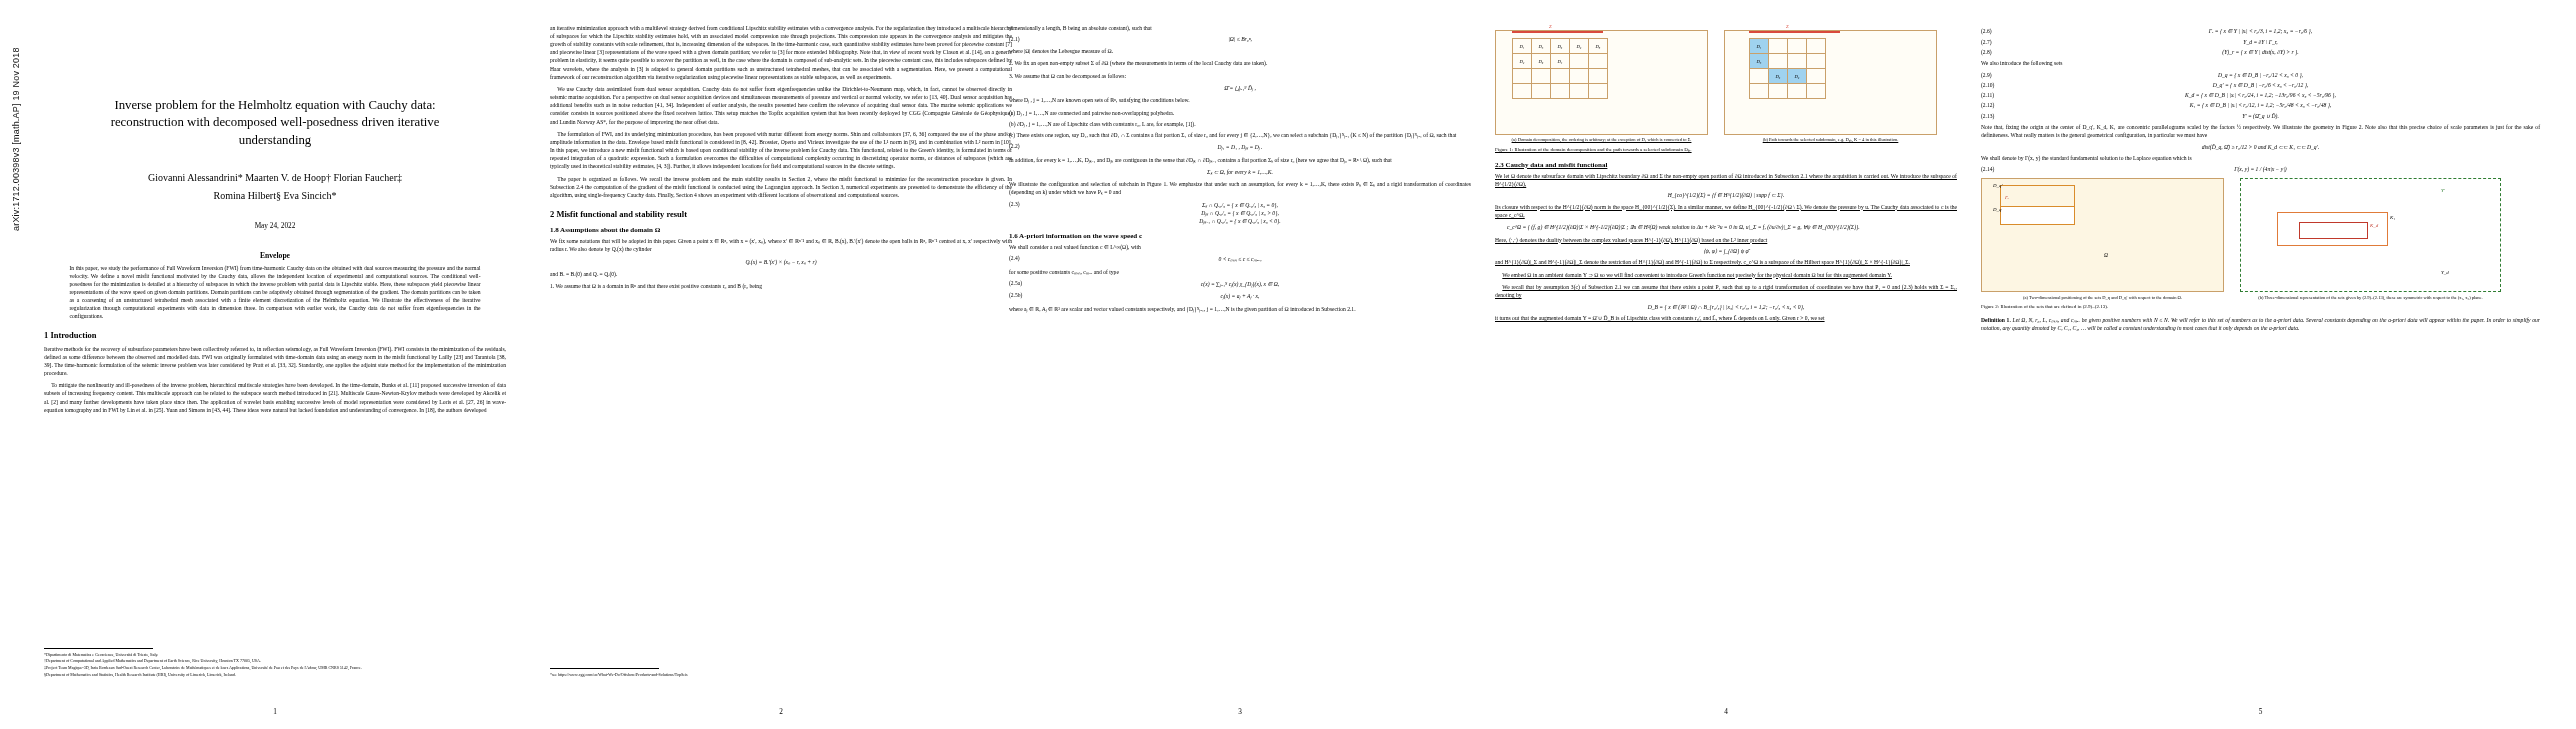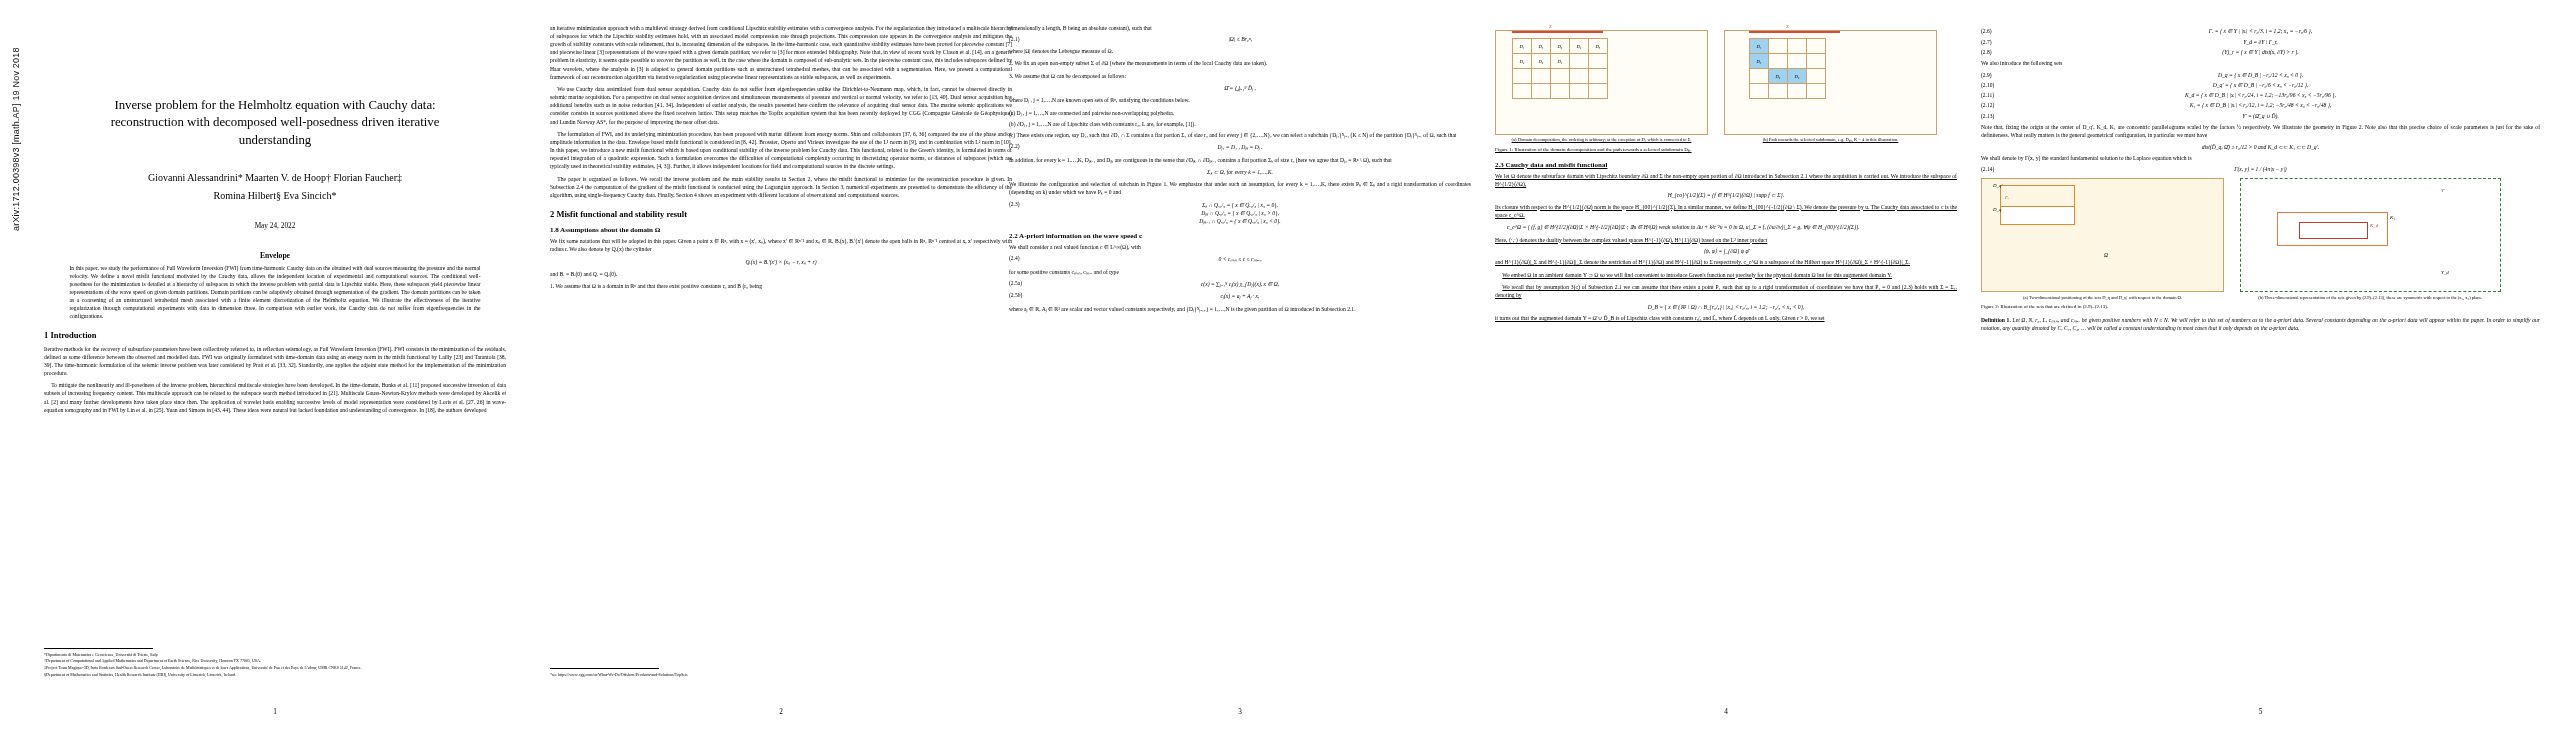--- a/index.html
+++ b/index.html
@@ -142,21 +142,21 @@
       <span class="body">Σₖ ⊂ Ω,   for every k = 1,…,K.</span>
     </div>
     <p class="body ni">We illustrate the configuration and selection of subchain in Figure 1. We emphasize that under such an assumption, for every k = 1,…,K, there exists Pₖ ∈ Σₖ and a rigid transformation of coordinates (depending on k) under which we have Pₖ = 0 and</p>
     <div class="eq" style="text-align:center;">
       <span class="tag">(2.3)</span>
       <span class="body">Σₖ ∩ Qᵣ₀/₃ =    { x ∈ Qᵣ₀/₃ | x₃ = 0},</span><br>
       <span class="body">Dⱼₖ ∩ Qᵣ₀/₃ =    { x ∈ Qᵣ₀/₃ | x₃ &gt; 0},</span><br>
       <span class="body">Dⱼₖ₋₁ ∩ Qᵣ₀/₃ =  { x ∈ Qᵣ₀/₃ | x₃ &lt; 0}.</span>
     </div>
 
-    <div class="subsec">2.2    A-priori information on the wave speed c</div>
+    <div class="subsec">1.6    A-priori information on the wave speed c</div>
     <p class="body">We shall consider a real valued function c ∈ L^∞(Ω), with</p>
     <div class="eq">
       <span class="tag">(2.4)</span>
       <span class="body">0 &lt; cₘᵢₙ ≤ c ≤ cₘₐₓ,</span>
     </div>
     <p class="body ni">for some positive constants cₘᵢₙ, cₘₐₓ and of type</p>
     <div class="eq">
       <span class="tag">(2.5a)</span>
       <span class="body">c(x) = ∑ⱼ₌₁ᴺ cⱼ(x) χ_{Dⱼ}(x),     x ∈ Ω,</span>
     </div>

